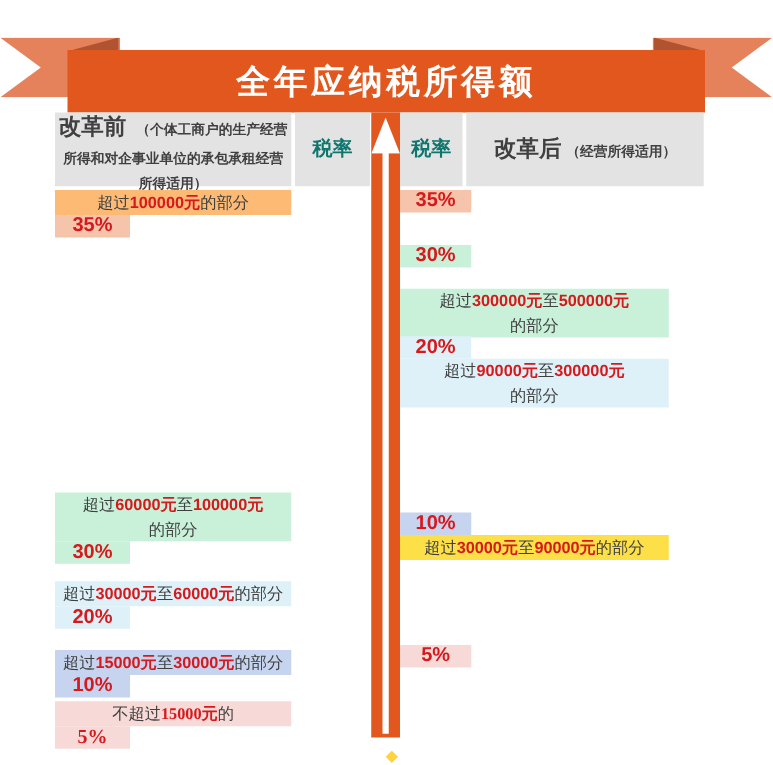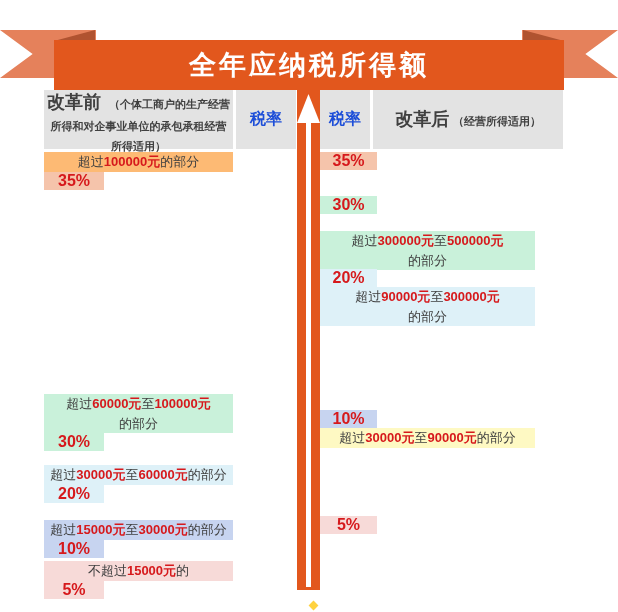--- a/index.html
+++ b/index.html
@@ -23,21 +23,21 @@
   .tbl{position:absolute;top:90px;}
   .tbl-left{left:44px;width:252px;}
   .tbl-right{left:320px;width:243px;}
   .thead{display:flex;height:59px;margin-bottom:3px;}
   .trow{display:flex;margin-bottom:3px;flex-direction:column;}
   .cell{display:flex;align-items:center;justify-content:center;box-sizing:border-box;}
   .tbl-left .desc{width:189px;margin-right:3px;}
   .tbl-left .rate{width:60px;}
   .tbl-right .rate{width:57px;margin-right:3px;}
   .tbl-right .desc{width:215px;}
-  .hcell{background:#e3e3e3;color:#1d4ed8;}
+  .hcell{background:#e3e3e3;color:#0f766e;}
   .hdesc{justify-content:flex-start;text-align:left;padding:0 9px;display:block;padding-top:11px;font-family:Liberation Mono, monospace;}
   .h-title{font-size:18px;font-weight:bold;}
   .h-note{font-size:11px;font-weight:bold;line-height:1.5;}
   .hrate{font-size:15px;font-weight:bold;}
   .desc{font-size:13px;color:#404040;text-align:center;line-height:1.5;padding:0 2px;}
   .rate{font-size:16px;font-weight:bold;}
   .red{color:#d6191c;font-weight:bold;font-style:normal;}
   
   .arrowbar{position:absolute;left:297px;top:90px;width:23px;height:500px;background:#e2571d;}
   .arrowhead{
@@ -87,21 +87,21 @@
             <span><span>超过</span><span class="red">30000元</span><span>至</span><span class="red">60000元</span><span>的部分</span></span>
           </div>
           <div class="cell rate red" style="background: rgb(222, 241, 248);">20%</div>
         </div>
         <div class="trow" style="height: 38px; border-radius: 16px;">
           <div class="cell desc" style="background: rgb(199, 212, 240);">
             <span><span>超过</span><span class="red">15000元</span><span>至</span><span class="red">30000元</span><span>的部分</span></span>
           </div>
           <div class="cell rate red" style="background: rgb(199, 212, 240);">10%</div>
         </div>
-        <div class="trow" style="height: 33px;">
+        <div class="trow" style="height: 33px; font-family: Liberation Serif, serif;">
           <div class="cell desc" style="background: rgb(247, 218, 216);">
             <span><span>不超过</span><span class="red">15000元</span><span>的</span></span>
           </div>
           <div class="cell rate red" style="background: rgb(247, 218, 216);">5%</div>
         </div>
       </div>
   </div>
 
   <div class="arrowbar">
     <div class="arrowhead"></div>
@@ -129,21 +129,21 @@
           </div>
         </div>
         <div class="trow" style="height: 138px;">
           <div class="cell rate red" style="background: rgb(222, 241, 248);">20%</div>
           <div class="cell desc" style="background: rgb(222, 241, 248);">
             <span><span>超过</span><span class="red">90000元</span><span>至</span><span class="red">300000元</span><br><span>的部分</span></span>
           </div>
         </div>
         <div class="trow" style="height: 103px;">
           <div class="cell rate red" style="background: rgb(199, 212, 240);">10%</div>
-          <div class="cell desc" style="background: #fef9c3;">
+          <div class="cell desc" style="background: #fde047;">
             <span><span>超过</span><span class="red">30000元</span><span>至</span><span class="red">90000元</span><span>的部分</span></span>
           </div>
         </div>
         <div class="trow" style="height: 74px;">
           <div class="cell rate red" style="background: rgb(247, 218, 216);">5%</div>
         </div>
       </div>
   </div>
 
   <div class="sparkle"></div>

